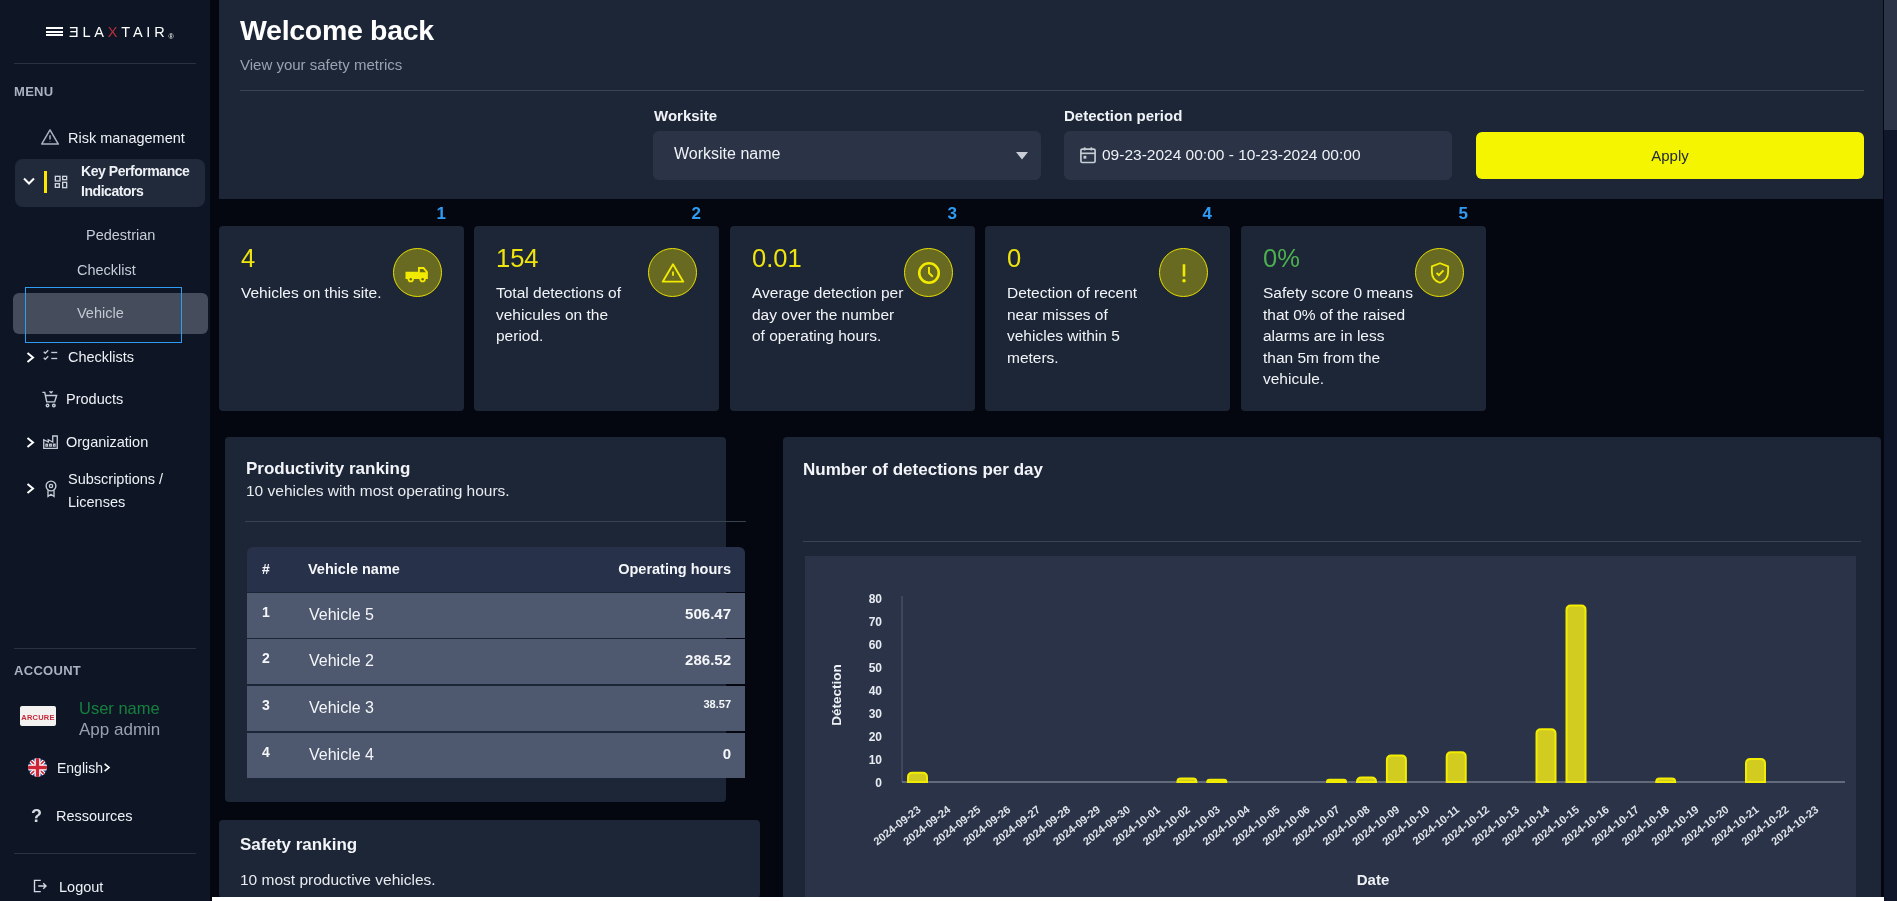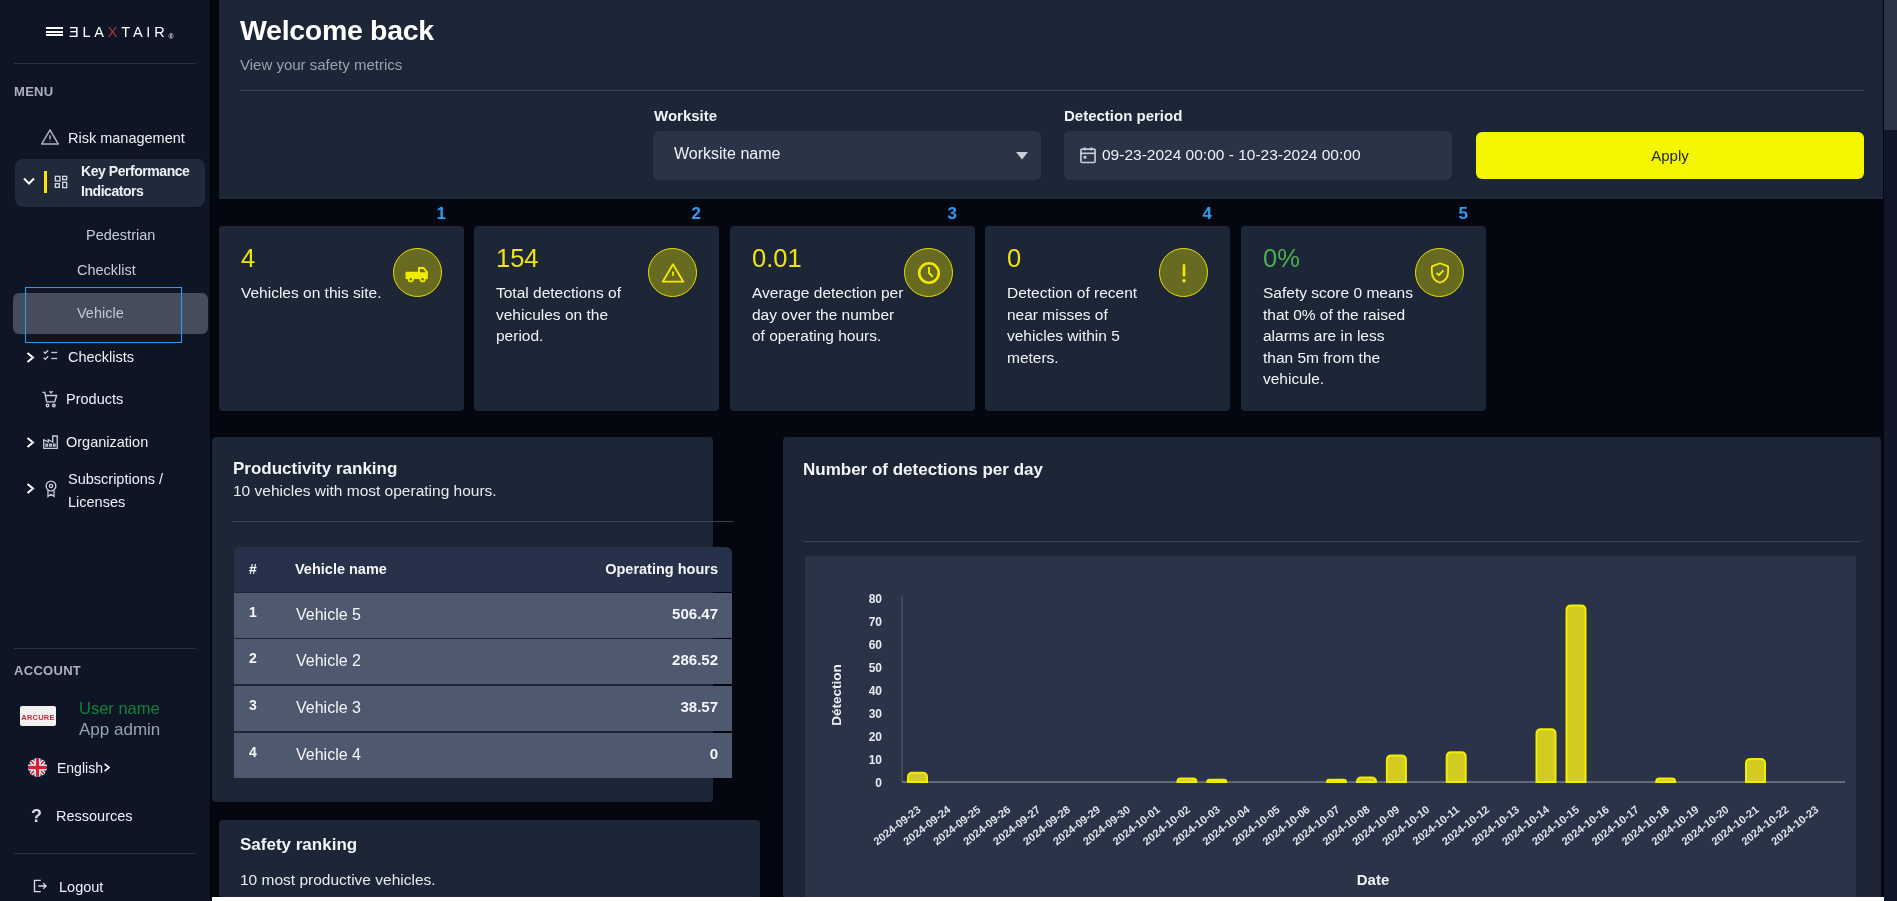--- a/index.html
+++ b/index.html
@@ -216,21 +216,21 @@
   <div class="card" style="left:1241px;">
     <div class="cardnum" style="color:#4caf50;">0%</div>
     <div class="carddesc" style="width:152px;">Safety score 0 means that 0% of the raised alarms are in less than 5m from the vehicule.</div>
     <div class="cardicon">
         <svg width="26" height="26" viewBox="0 0 24 24" fill="none" stroke="#f2ea00" stroke-width="1.7">
           <path d="M12 3 L19.5 5.8 V11 C19.5 16 16.5 19.5 12 21 C7.5 19.5 4.5 16 4.5 11 V5.8 Z" stroke-linejoin="round"></path>
           <path d="M8.8 11.8 L11 14 L15.2 9.5"></path>
         </svg>
       </div>
   </div>
-  <div class="panel" style="left:212px; top:437px; width:501px; height:365px; border-radius:4px;">
+  <div class="panel" style="left:225px; top:437px; width:501px; height:365px; border-radius:4px;">
     <div class="ptitle" style="top:22px;">Productivity ranking</div>
     <div class="psub" style="top:45px;">10 vehicles with most operating hours.</div>
     <div class="pdiv" style="left:20px; top:84px; width:501px;"></div>
     <div class="thead" style="top:110px;">
       <div class="tcell" style="left:15px; top:14px; font-size:14px; font-weight:bold;">#</div>
       <div class="tcell" style="left:61px; top:14px; font-size:14.5px; font-weight:bold;">Vehicle name</div>
       <div class="tcell" style="right:14px; top:14px; font-size:14.5px; font-weight:bold;">Operating hours</div>
     </div>
     <div class="trow" style="top:156px;">
       <div class="tcell" style="left:15px; top:11px; font-size:14px; font-weight:bold;">1</div>
@@ -238,21 +238,21 @@
       <div class="tcell" style="right:14px; top:12px; font-size:15px; font-weight:bold;">506.47</div>
     </div>
     <div class="trow" style="top:202px;">
       <div class="tcell" style="left:15px; top:11px; font-size:14px; font-weight:bold;">2</div>
       <div class="tcell" style="left:62px; top:13px; font-size:16px;">Vehicle 2</div>
       <div class="tcell" style="right:14px; top:12px; font-size:15px; font-weight:bold;">286.52</div>
     </div>
     <div class="trow" style="top:249px;">
       <div class="tcell" style="left:15px; top:11px; font-size:14px; font-weight:bold;">3</div>
       <div class="tcell" style="left:62px; top:13px; font-size:16px;">Vehicle 3</div>
-      <div class="tcell" style="right:14px; top:12px; font-size:15px; font-weight:bold;">38.57</div>
+      <div class="tcell" style="right:14px; top:12px; font-size:11px; font-weight:bold;">38.57</div>
     </div>
     <div class="trow" style="top:296px;">
       <div class="tcell" style="left:15px; top:11px; font-size:14px; font-weight:bold;">4</div>
       <div class="tcell" style="left:62px; top:13px; font-size:16px;">Vehicle 4</div>
       <div class="tcell" style="right:14px; top:12px; font-size:15px; font-weight:bold;">0</div>
     </div>
   </div>
   <div class="panel" style="left:219px; top:820px; width:541px; height:78px; border-radius:4px;">
     <div class="ptitle" style="top:15px;">Safety ranking</div>
     <div class="psub" style="top:51px;">10 most productive vehicles.</div>

